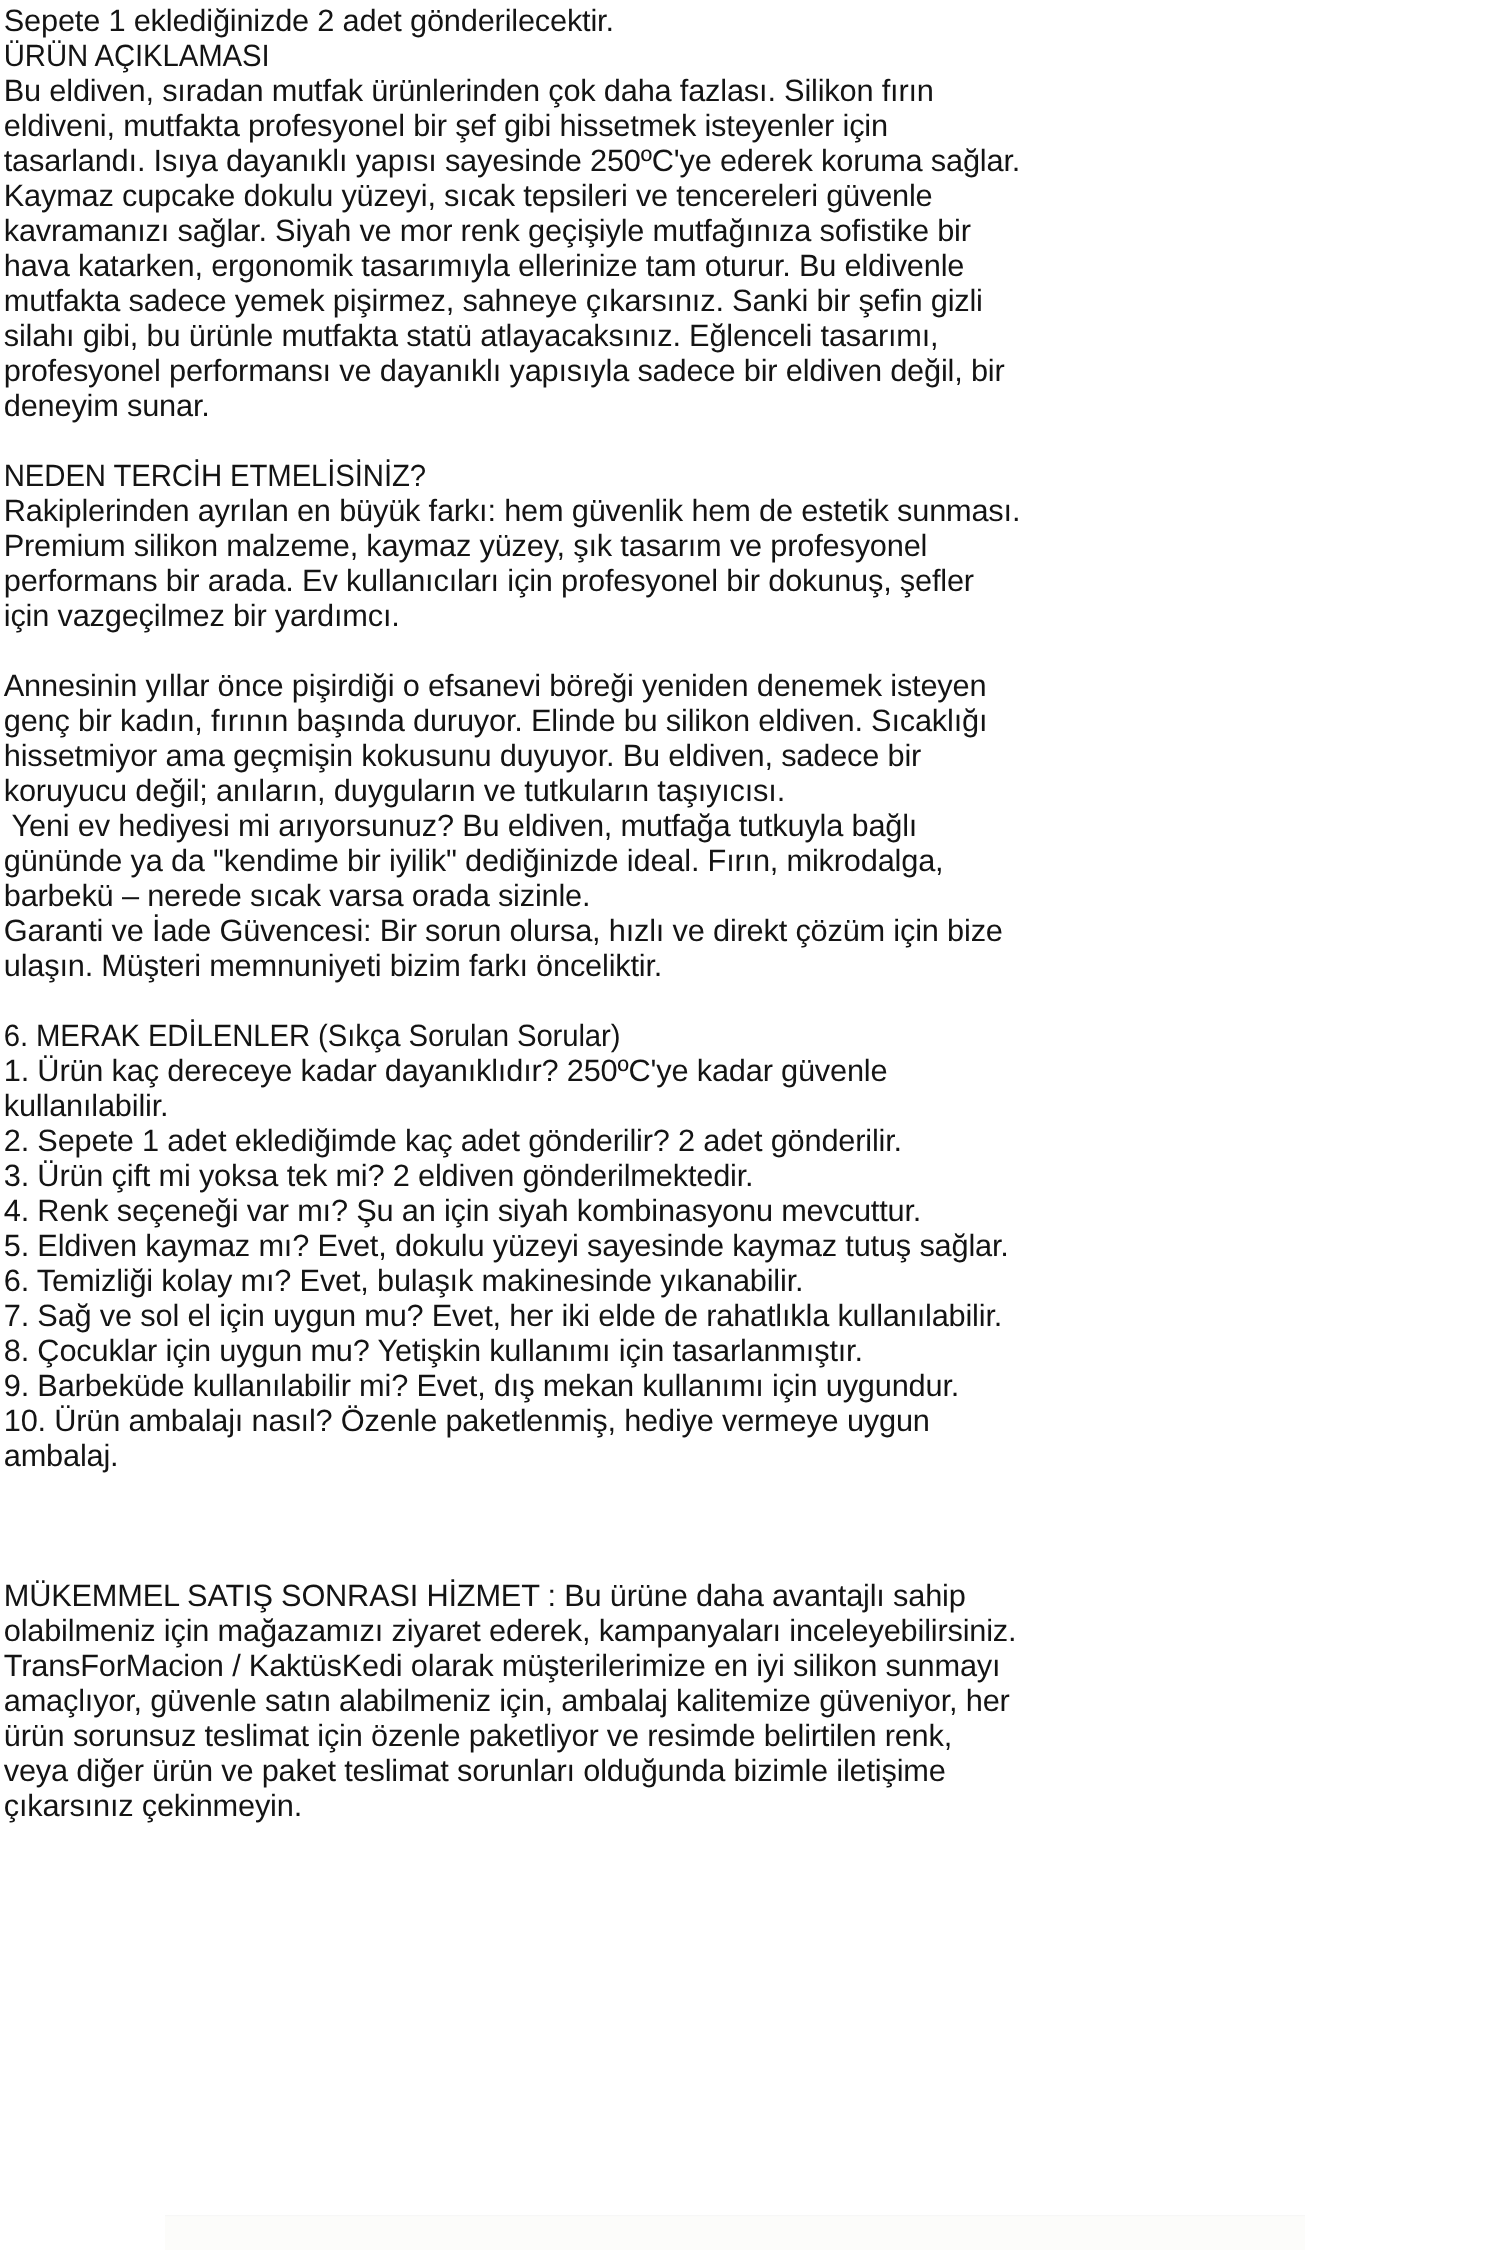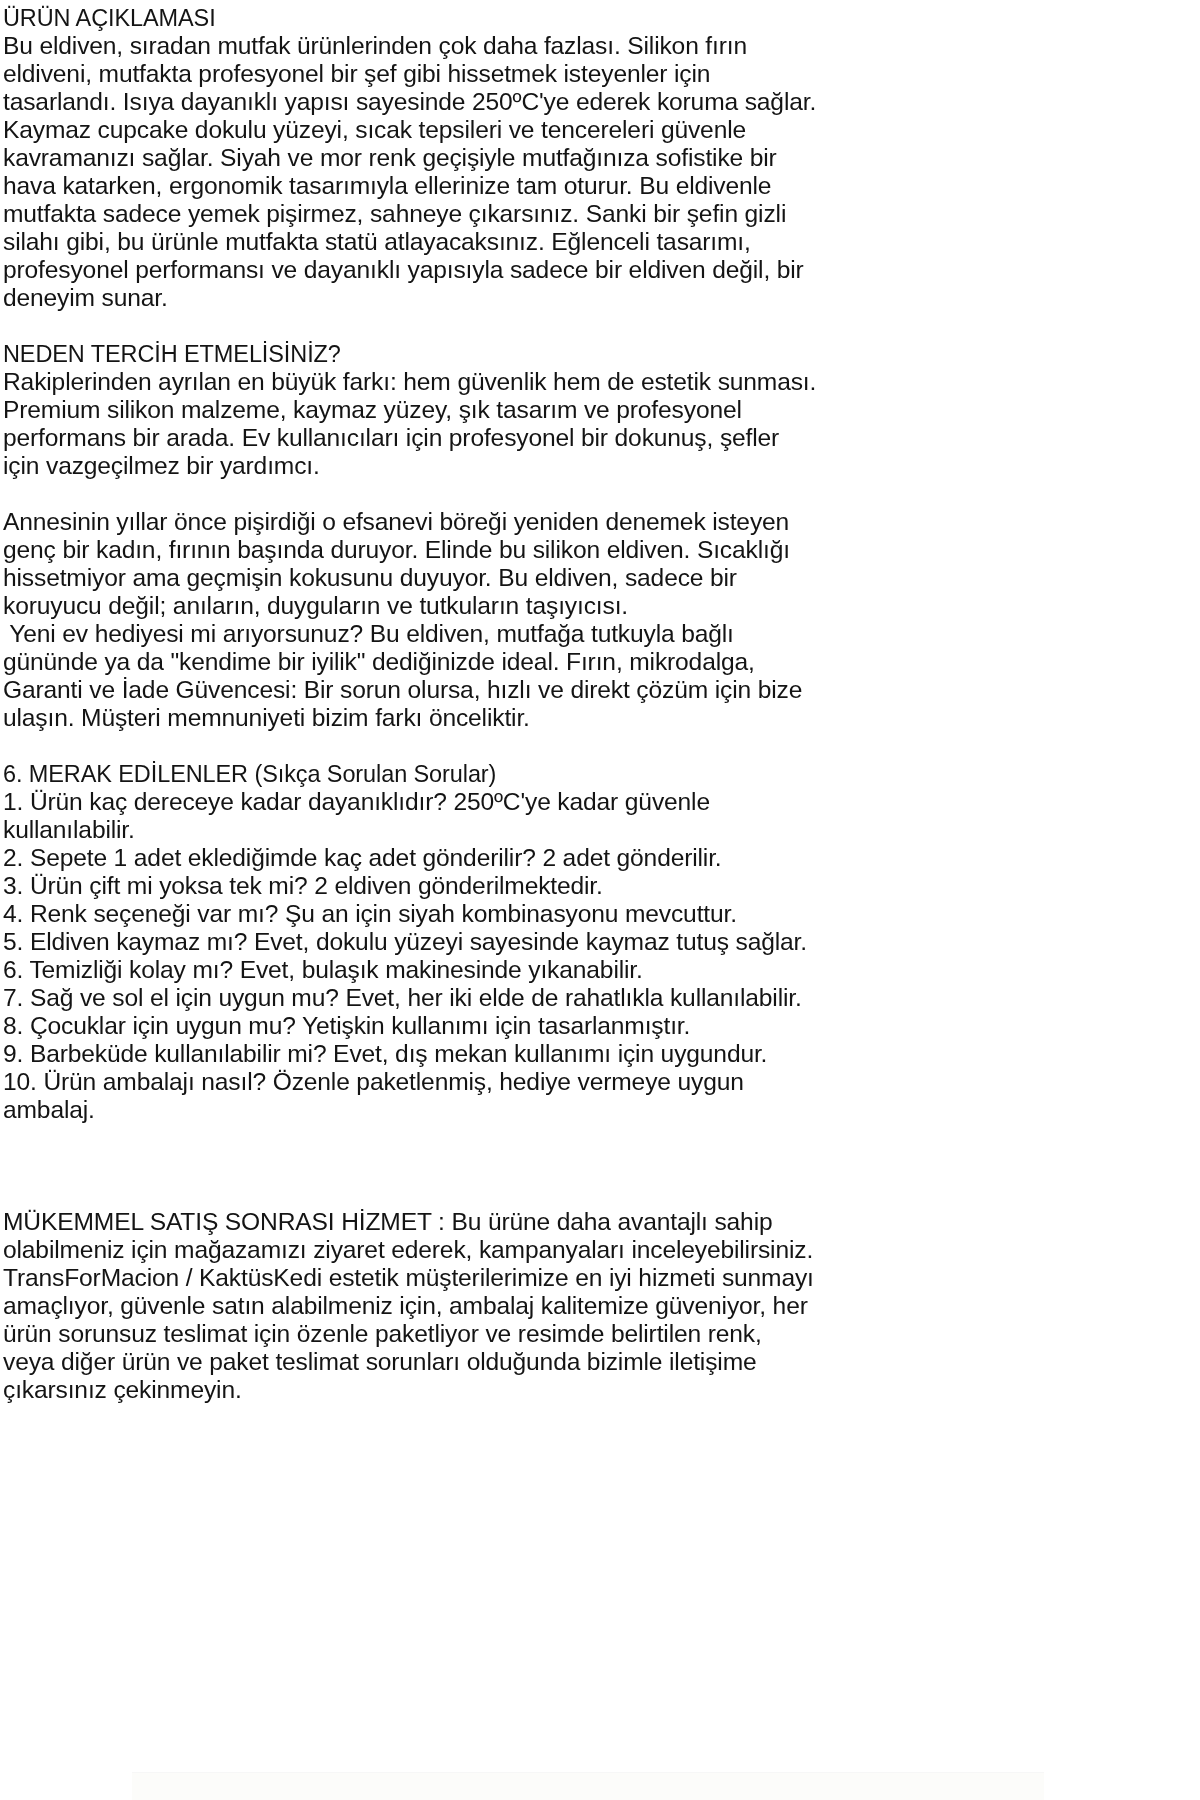--- a/index.html
+++ b/index.html
@@ -52,20 +52,21 @@
     width: 912px;
     height: 28px;
     background: #fcfcfa;
     border-top: 1px solid #f7f7f7;
   }
 </style>
 </head>
 <body>
 
 <div id="doc">
+    <div class="line">Sepete 1 eklediğinizde 2 adet gönderilecektir.</div>
     <div class="line caps">ÜRÜN AÇIKLAMASI</div>
     <div class="line">Bu eldiven, sıradan mutfak ürünlerinden çok daha fazlası. Silikon fırın</div>
     <div class="line">eldiveni, mutfakta profesyonel bir şef gibi hissetmek isteyenler için</div>
     <div class="line">tasarlandı. Isıya dayanıklı yapısı sayesinde 250ºC'ye ederek koruma sağlar.</div>
     <div class="line">Kaymaz cupcake dokulu yüzeyi, sıcak tepsileri ve tencereleri güvenle</div>
     <div class="line">kavramanızı sağlar. Siyah ve mor renk geçişiyle mutfağınıza sofistike bir</div>
     <div class="line">hava katarken, ergonomik tasarımıyla ellerinize tam oturur. Bu eldivenle</div>
     <div class="line">mutfakta sadece yemek pişirmez, sahneye çıkarsınız. Sanki bir şefin gizli</div>
     <div class="line">silahı gibi, bu ürünle mutfakta statü atlayacaksınız. Eğlenceli tasarımı,</div>
     <div class="line">profesyonel performansı ve dayanıklı yapısıyla sadece bir eldiven değil, bir</div>
@@ -76,39 +77,40 @@
     <div class="line">Premium silikon malzeme, kaymaz yüzey, şık tasarım ve profesyonel</div>
     <div class="line">performans bir arada. Ev kullanıcıları için profesyonel bir dokunuş, şefler</div>
     <div class="line">için vazgeçilmez bir yardımcı.</div>
     <div class="gap-1"></div>
     <div class="line">Annesinin yıllar önce pişirdiği o efsanevi böreği yeniden denemek isteyen</div>
     <div class="line">genç bir kadın, fırının başında duruyor. Elinde bu silikon eldiven. Sıcaklığı</div>
     <div class="line">hissetmiyor ama geçmişin kokusunu duyuyor. Bu eldiven, sadece bir</div>
     <div class="line">koruyucu değil; anıların, duyguların ve tutkuların taşıyıcısı.</div>
     <div class="line"> Yeni ev hediyesi mi arıyorsunuz? Bu eldiven, mutfağa tutkuyla bağlı</div>
     <div class="line">gününde ya da "kendime bir iyilik" dediğinizde ideal. Fırın, mikrodalga,</div>
+    <div class="line">barbekü – nerede sıcak varsa orada sizinle.</div>
     <div class="line">Garanti ve İade Güvencesi: Bir sorun olursa, hızlı ve direkt çözüm için bize</div>
     <div class="line">ulaşın. Müşteri memnuniyeti bizim farkı önceliktir.</div>
     <div class="gap-1"></div>
     <div class="line caps">6. MERAK EDİLENLER (Sıkça Sorulan Sorular)</div>
     <div class="line">1. Ürün kaç dereceye kadar dayanıklıdır? 250ºC'ye kadar güvenle</div>
     <div class="line">kullanılabilir.</div>
     <div class="line">2. Sepete 1 adet eklediğimde kaç adet gönderilir? 2 adet gönderilir.</div>
     <div class="line">3. Ürün çift mi yoksa tek mi? 2 eldiven gönderilmektedir.</div>
     <div class="line">4. Renk seçeneği var mı? Şu an için siyah kombinasyonu mevcuttur.</div>
     <div class="line">5. Eldiven kaymaz mı? Evet, dokulu yüzeyi sayesinde kaymaz tutuş sağlar.</div>
     <div class="line">6. Temizliği kolay mı? Evet, bulaşık makinesinde yıkanabilir.</div>
     <div class="line">7. Sağ ve sol el için uygun mu? Evet, her iki elde de rahatlıkla kullanılabilir.</div>
     <div class="line">8. Çocuklar için uygun mu? Yetişkin kullanımı için tasarlanmıştır.</div>
     <div class="line">9. Barbeküde kullanılabilir mi? Evet, dış mekan kullanımı için uygundur.</div>
     <div class="line">10. Ürün ambalajı nasıl? Özenle paketlenmiş, hediye vermeye uygun</div>
     <div class="line">ambalaj.</div>
     <div class="gap-3"></div>
     <div class="line">MÜKEMMEL SATIŞ SONRASI HİZMET : Bu ürüne daha avantajlı sahip</div>
     <div class="line">olabilmeniz için mağazamızı ziyaret ederek, kampanyaları inceleyebilirsiniz.</div>
-    <div class="line">TransForMacion / KaktüsKedi estetik müşterilerimize en iyi hizmeti sunmayı</div>
+    <div class="line">TransForMacion / KaktüsKedi olarak müşterilerimize en iyi silikon sunmayı</div>
     <div class="line">amaçlıyor, güvenle satın alabilmeniz için, ambalaj kalitemize güveniyor, her</div>
     <div class="line">ürün sorunsuz teslimat için özenle paketliyor ve resimde belirtilen renk,</div>
     <div class="line">veya diğer ürün ve paket teslimat sorunları olduğunda bizimle iletişime</div>
     <div class="line">çıkarsınız çekinmeyin.</div>
   </div>
 
 <div id="bottom-band"></div>
 
 </body></html>

